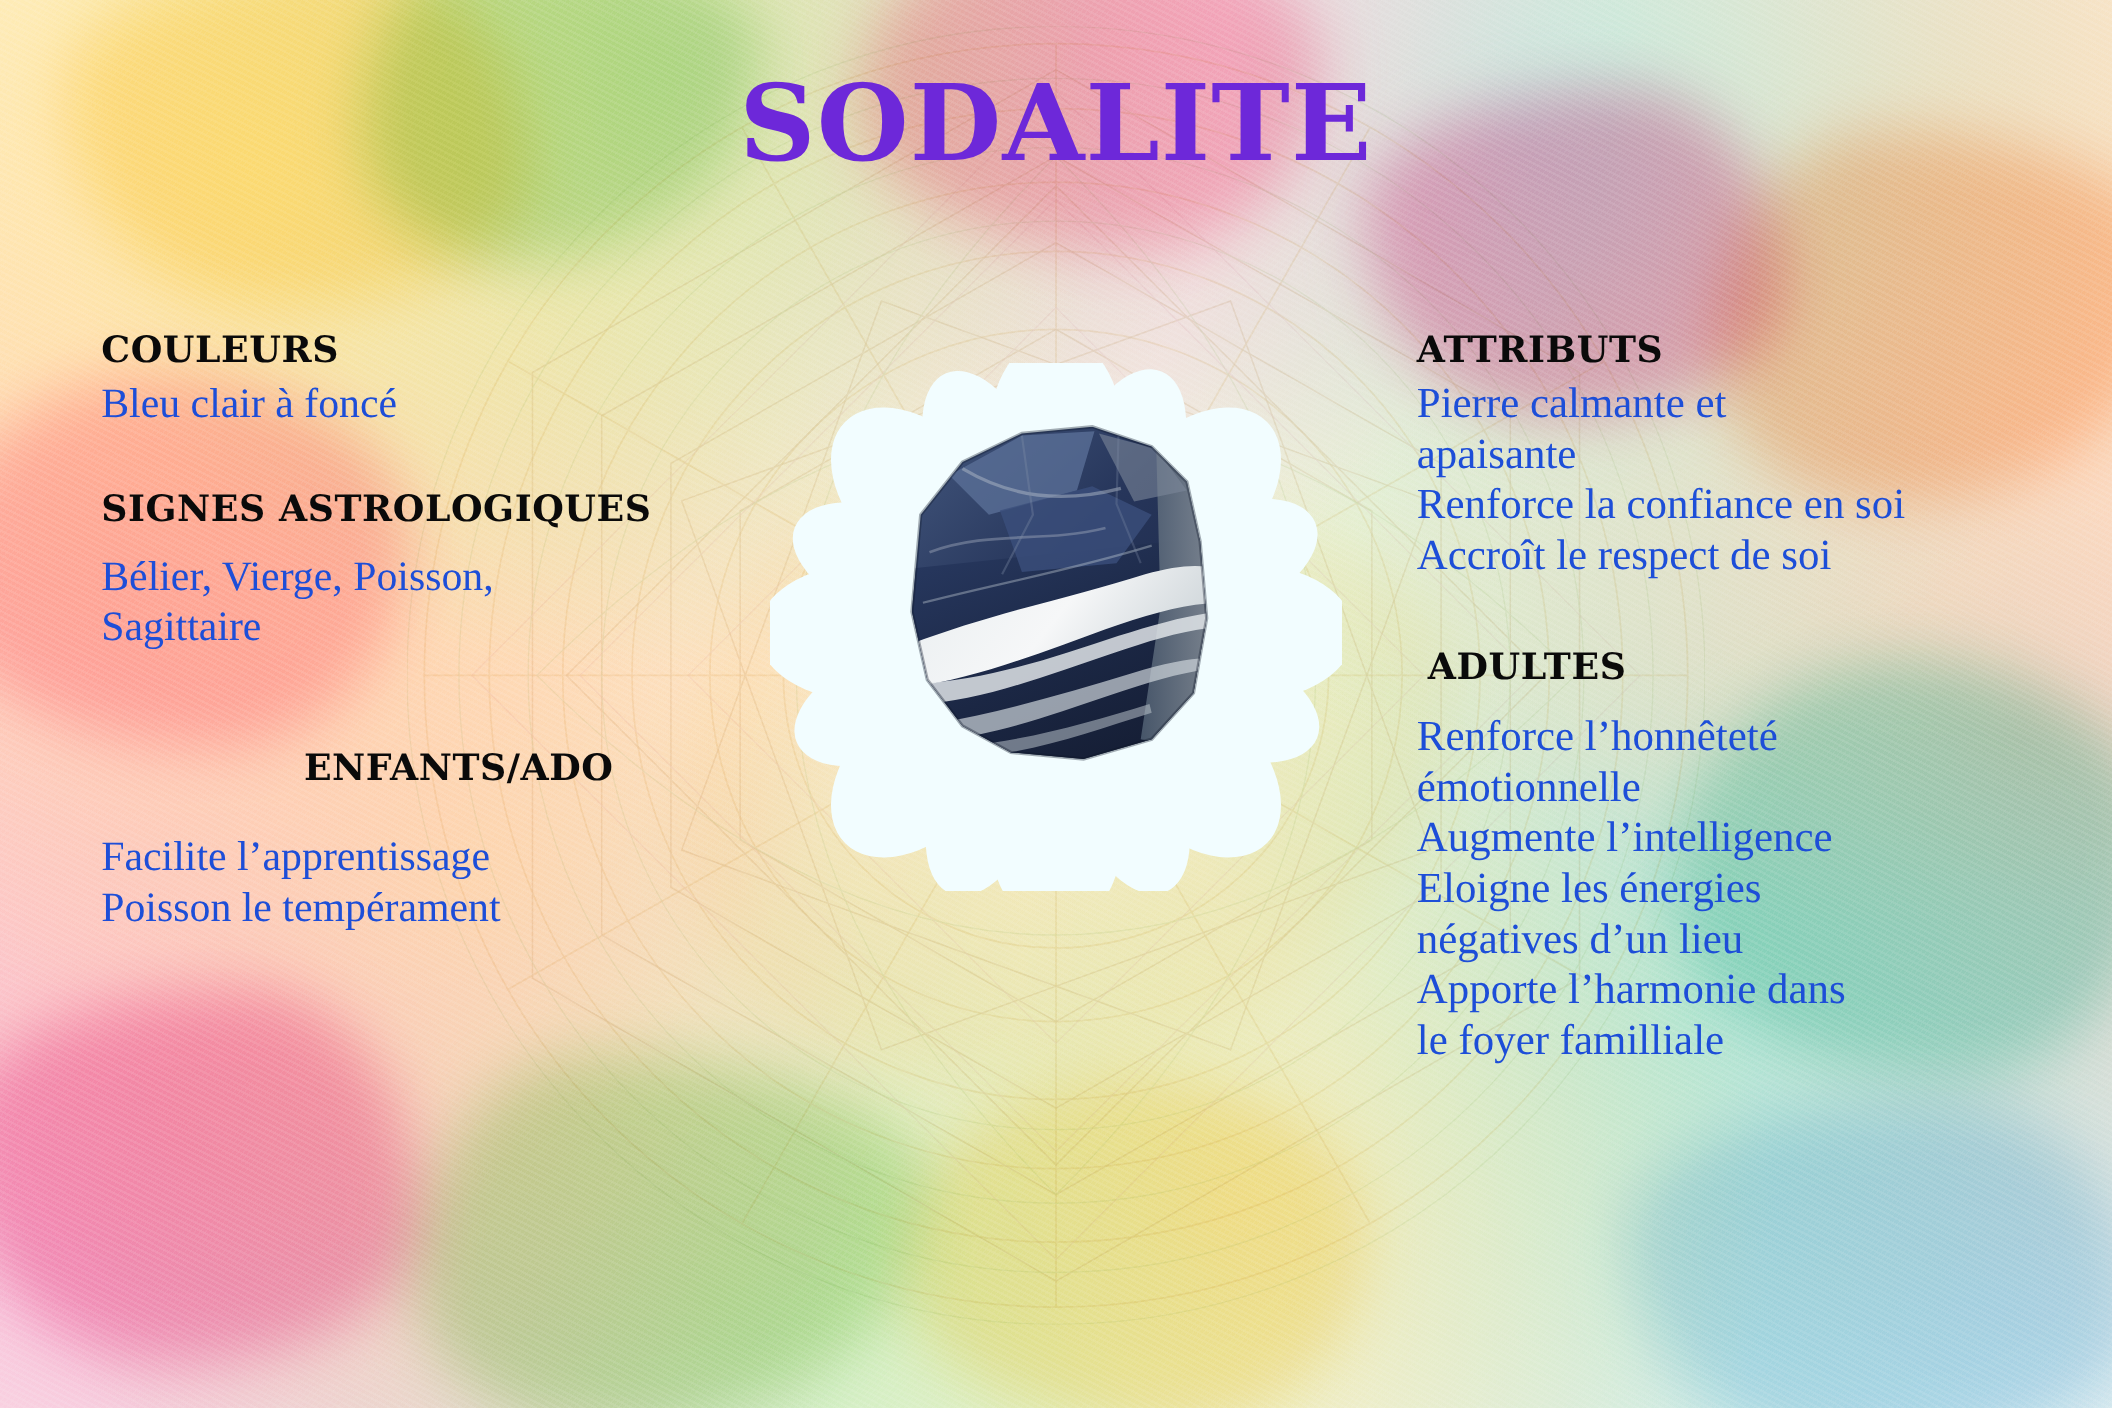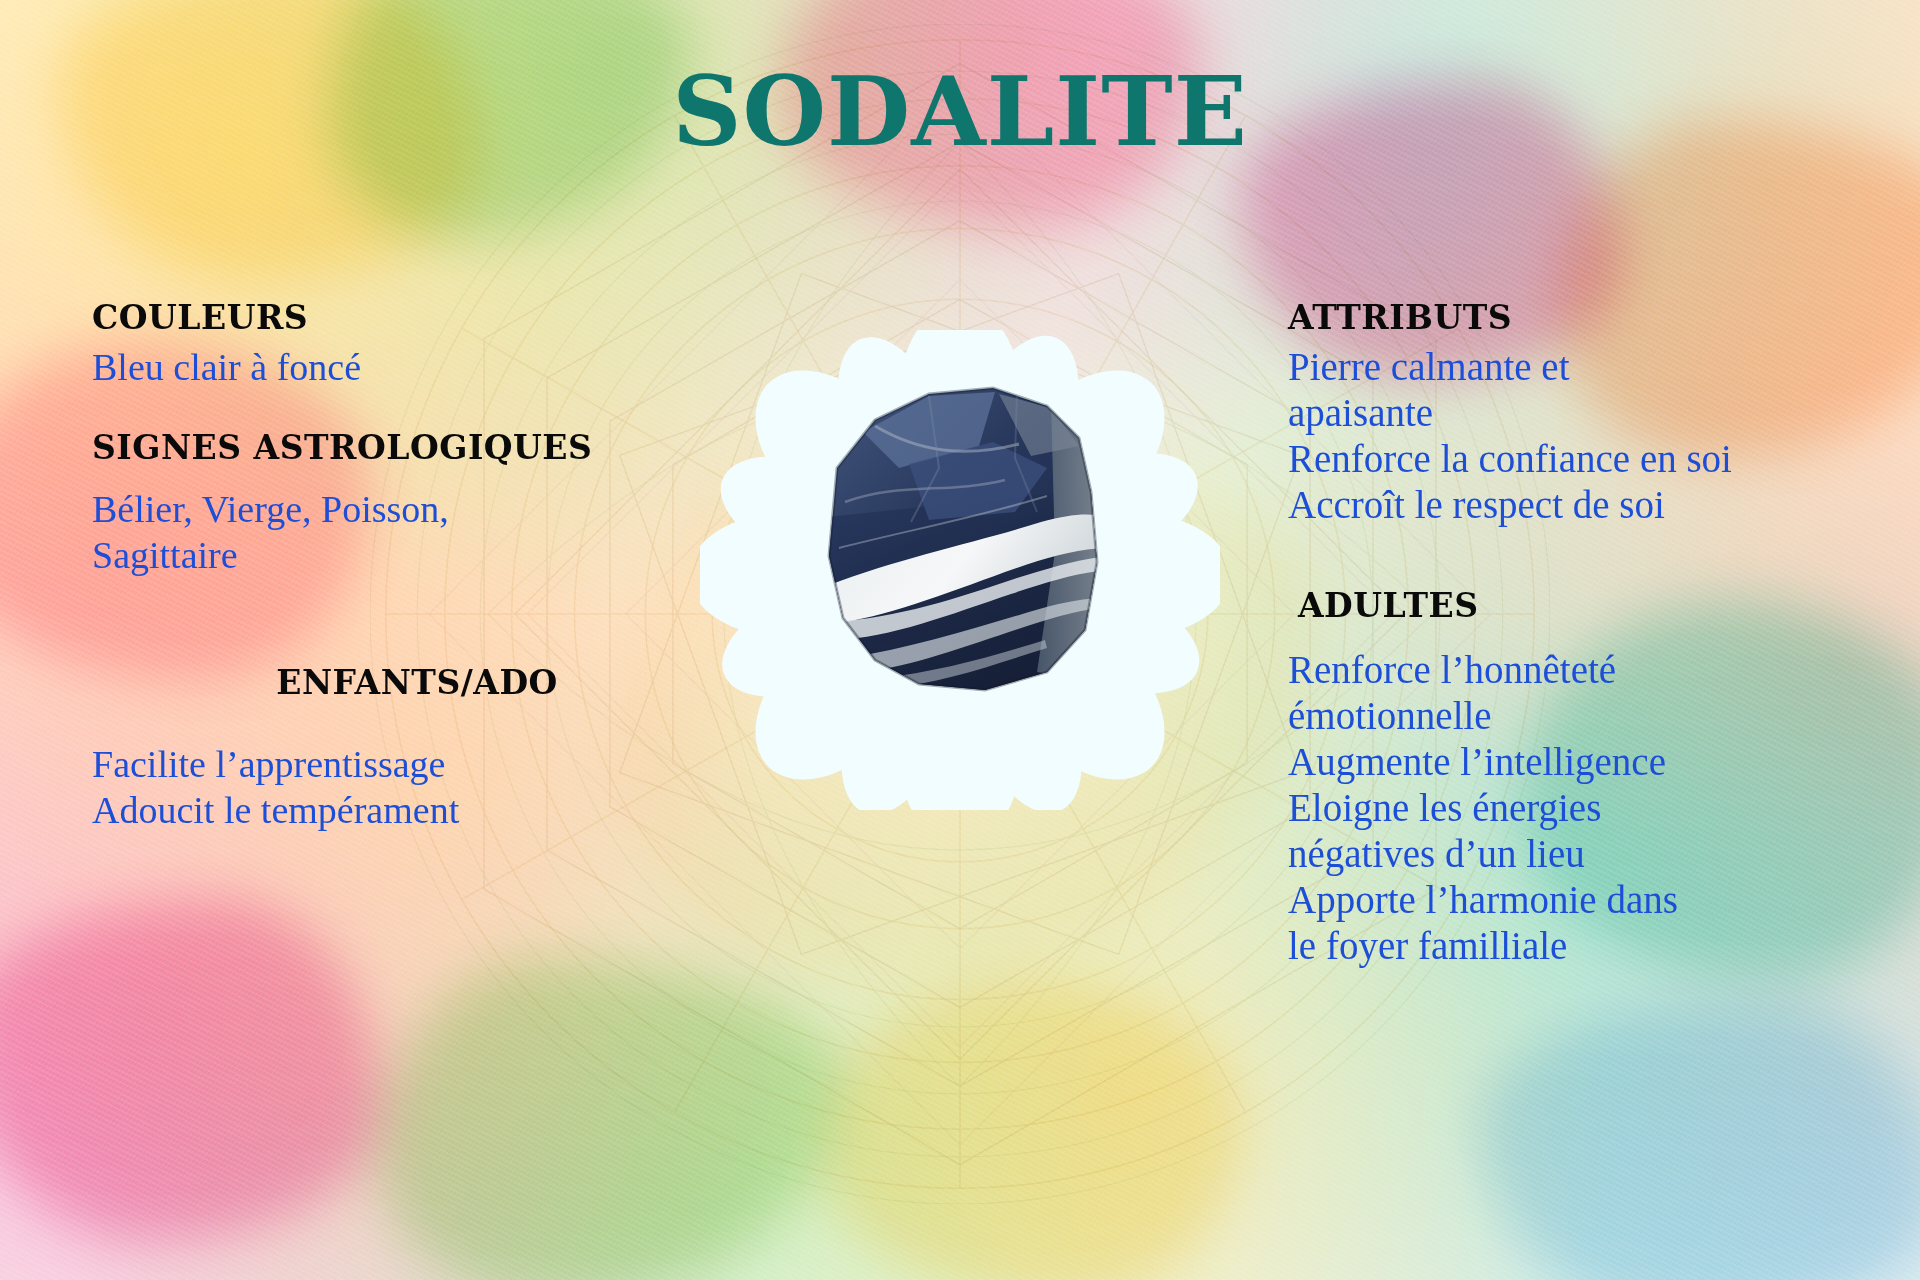--- a/index.html
+++ b/index.html
@@ -76,21 +76,21 @@
   .title {
     position: absolute;
     top: 64px;
     left: 0;
     width: 100%;
     text-align: center;
     font-family: "DejaVu Serif", serif;
     font-weight: 700;
     font-size: 96px;
     letter-spacing: 1px;
-    color: #0f766e;
+    color: #6d28d9;
     line-height: 1;
     z-index: 6;
   }
 
   
   .col {
     position: absolute;
     z-index: 6;
   }
   .col-left  { left: 92px;  top: 300px; width: 640px; }
@@ -112,21 +112,21 @@
   .block-body {
     font-family: "Liberation Serif", serif;
     font-size: 38px;
     line-height: 1.22;
     color: #1d4ed8;
     margin: 0;
     white-space: pre-line;
   }
 
   
-  .col-left .b-couleurs   { margin-bottom: 39px; }
+  .col-left .b-couleurs   { margin-bottom: 54px; }
   .col-left .b-signes     { margin-bottom: 86px; }
   .col-left .b-signes .block-head { margin-bottom: 20px; }
   .col-left .b-enfants .block-head { margin-bottom: 40px; text-align: center; }
 
   .col-right .b-attributs { margin-bottom: 60px; }
   .col-right .b-adultes .block-head { margin-bottom: 22px; }
   .col-right .block-body { font-size: 39px; line-height: 1.18; }
 
   
   .stone-wrap {
@@ -319,21 +319,21 @@
 
     <div class="block b-signes">
       <h2 class="block-head">SIGNES  ASTROLOGIQUES</h2>
       <p class="block-body">Bélier, Vierge, Poisson,
 Sagittaire</p>
     </div>
 
     <div class="block b-enfants">
       <h2 class="block-head indent">ENFANTS/ADO</h2>
       <p class="block-body">Facilite l’apprentissage
-Adoucit le tempérament</p>
+Poisson le tempérament</p>
     </div>
 
   </div>
 
   <div class="col col-right">
 
     <div class="block b-attributs">
       <h2 class="block-head">ATTRIBUTS</h2>
       <p class="block-body">Pierre calmante et
 apaisante

